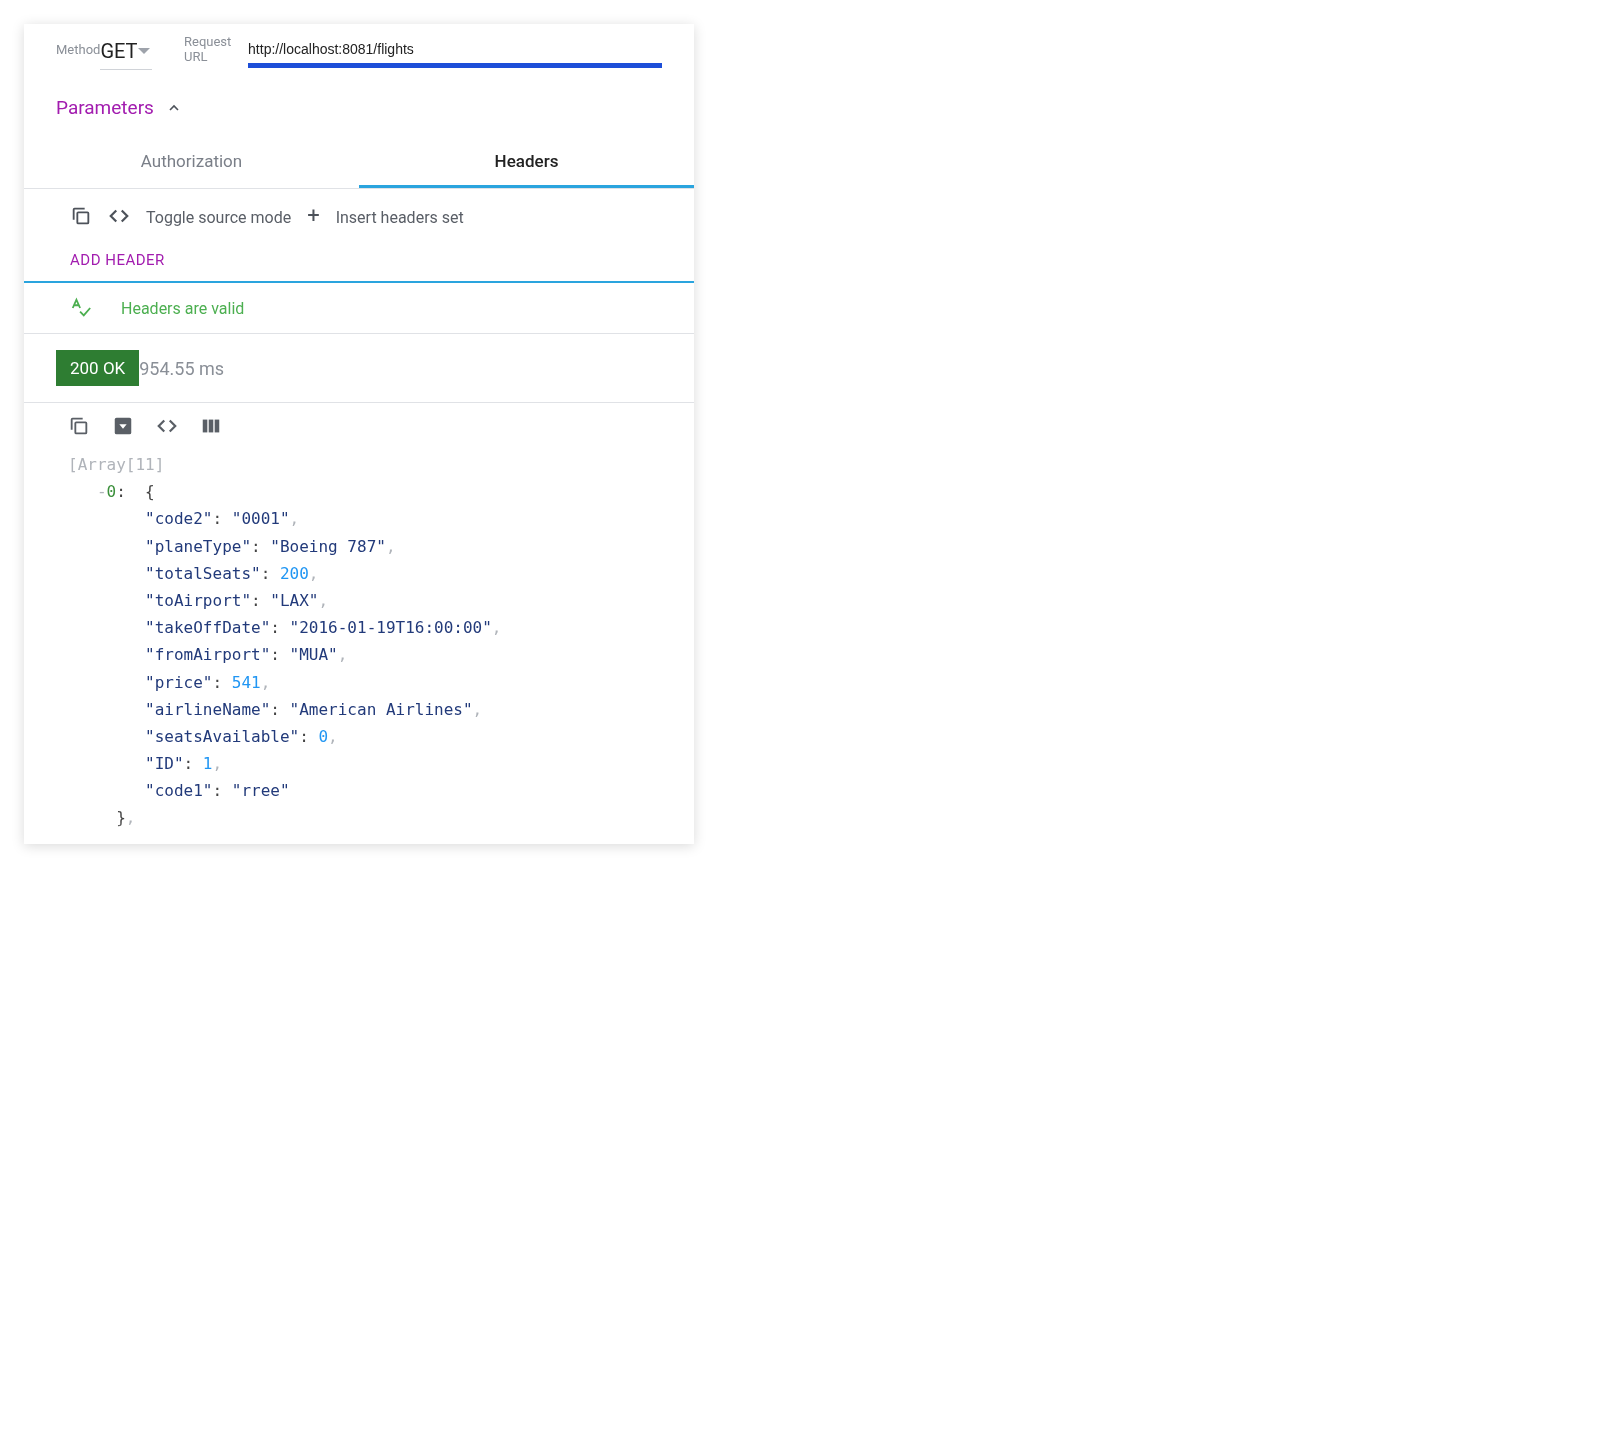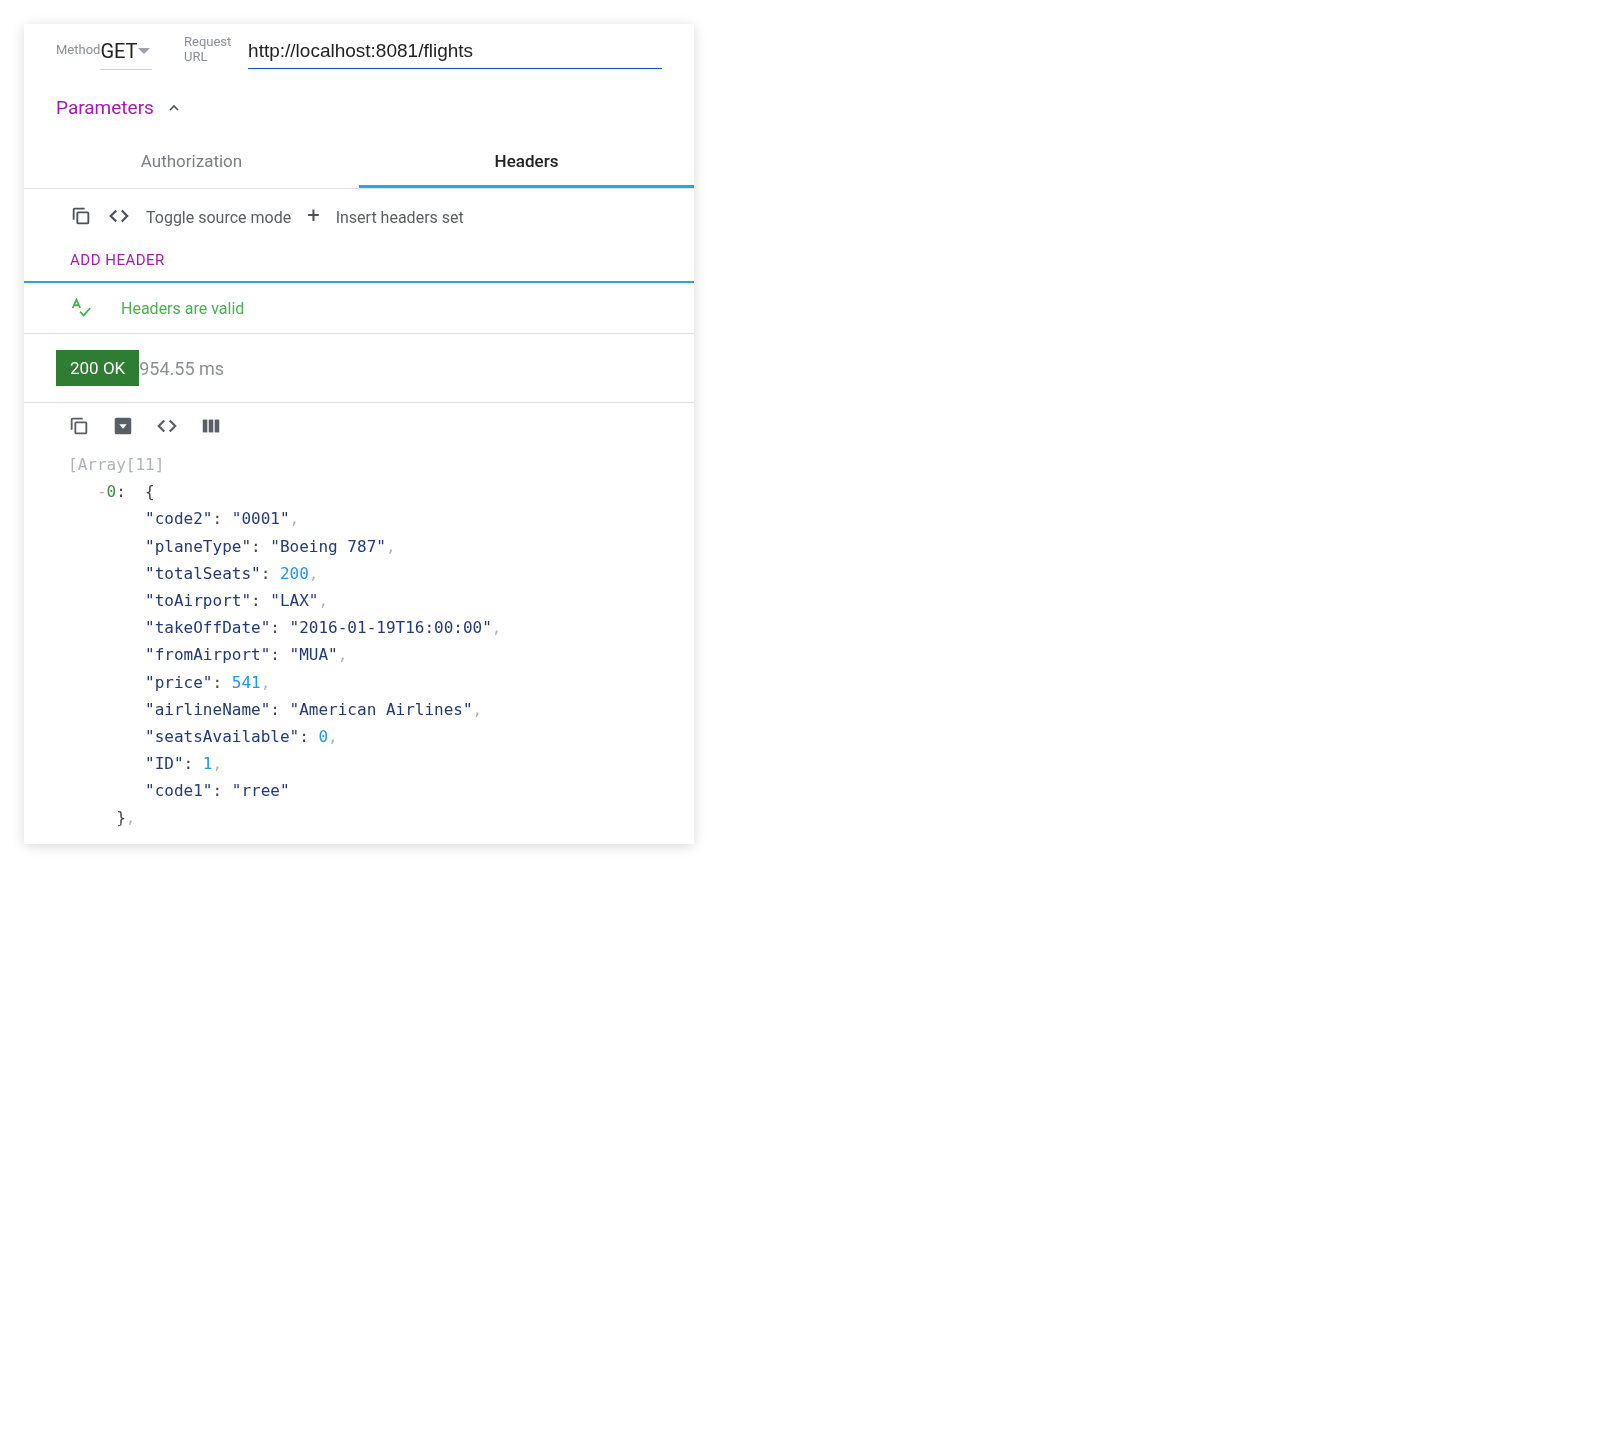--- a/index.html
+++ b/index.html
@@ -44,23 +44,23 @@
     cursor: pointer;
   }
   .caret-down-icon {
     width: 0; height: 0;
     border-left: 6px solid transparent;
     border-right: 6px solid transparent;
     border-top: 6px solid #9ea3ab;
   }
   .url-input {
     border: none;
-    border-bottom: 1px solid #1d4ed8;
+    border-bottom: 5px solid #1d4ed8;
     padding: 4px 0 6px 0;
-    font-size: 19px;
+    font-size: 14px;
     color: #222;
     width: 100%;
     outline: none;
     background: transparent;
   }
   .params-row {
     display: flex;
     align-items: center;
     gap: 12px;
     padding: 22px 32px 16px 32px;

